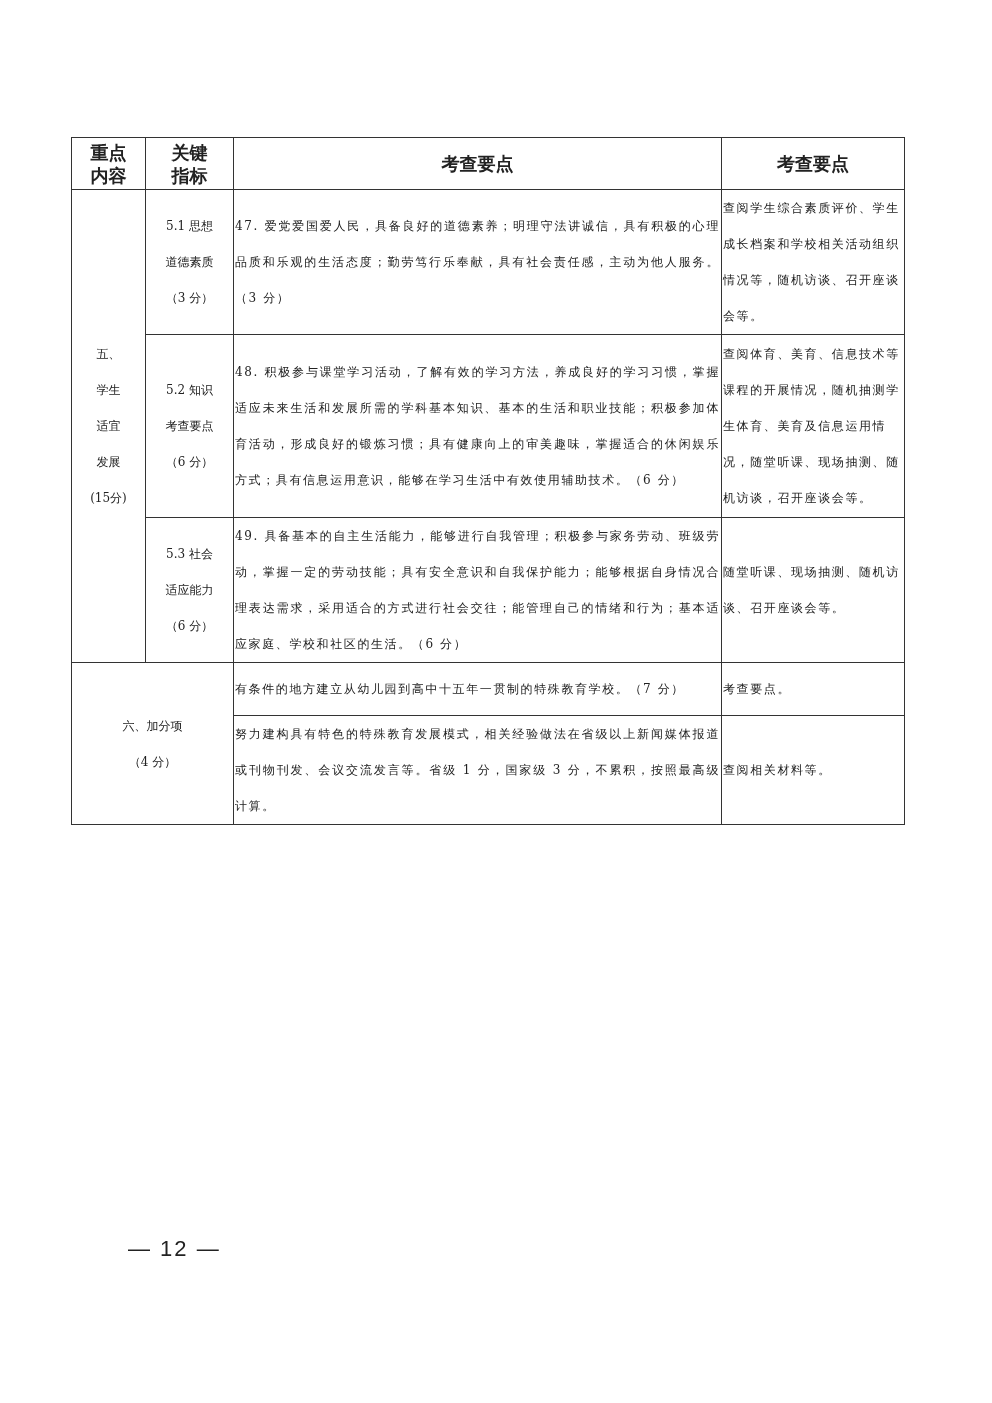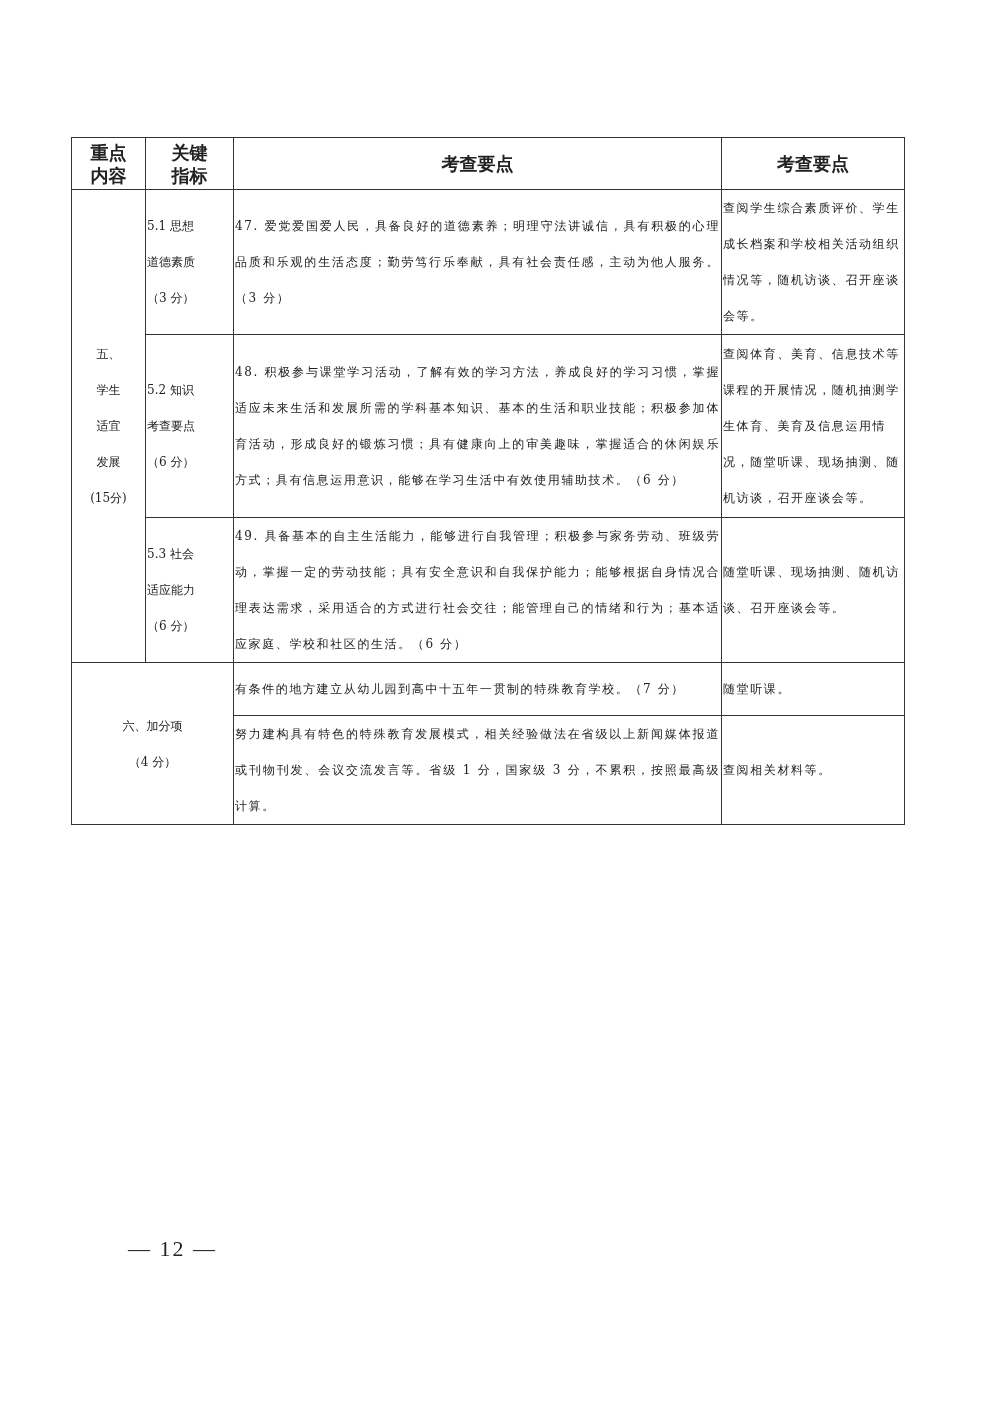--- a/index.html
+++ b/index.html
@@ -10,28 +10,28 @@
     width: 833px; border-collapse: collapse; table-layout: fixed;
   }
   table.main td, table.main th {
     border: 1.3px solid #333; padding: 0 1px; vertical-align: middle;
     font-size: 12px; line-height: 36px; font-weight: normal;
   }
   table.main th {
     font-family: "DejaVu Sans", "Liberation Sans", sans-serif; font-weight: bold;
     font-size: 18px; line-height: 23px; text-align: center; height: 51px;
   }
-  .c-center { text-align: left; }
+  .c-center { text-align: center; }
   .c-left { text-align: justify; text-align-last: left; letter-spacing: 1.6px; }
   .c-method { text-align: left; letter-spacing: 1.6px; }
   .sec { text-align: center; line-height: 27px; }
   .pagenum {
     position: absolute; left: 128px; top: 1236px;
     font-size: 22px; letter-spacing: 2px;
-    font-family: Liberation Serif, serif;
+    font-family: Liberation Sans, sans-serif;
   }
 </style>
 </head>
 <body>
 
 <table class="main">
   <colgroup>
     <col style="width:74px">
     <col style="width:88px">
     <col style="width:488px">
@@ -85,21 +85,21 @@
       </td>
       <td class="c-left">49. 具备基本的自主生活能力，能够进行自我管理；积极参与家务劳动、班级劳动，掌握一定的劳动技能；具有安全意识和自我保护能力；能够根据自身情况合理表达需求，采用适合的方式进行社会交往；能管理自己的情绪和行为；基本适应家庭、学校和社区的生活。（6 分）</td>
       <td class="c-method">随堂听课、现场抽测、随机访谈、召开座谈会等。</td>
     </tr>
     <tr style="height:53px">
       <td rowspan="2" colspan="2" class="sec">
         <div>六、加分项</div>
         <div>（4 分）</div>
       </td>
       <td class="c-left">有条件的地方建立从幼儿园到高中十五年一贯制的特殊教育学校。（7 分）</td>
-      <td class="c-method">随堂听课。</td>
+      <td class="c-method">考查要点。</td>
     </tr>
     <tr style="height:79px">
       <td class="c-left">努力建构具有特色的特殊教育发展模式，相关经验做法在省级以上新闻媒体报道或刊物刊发、会议交流发言等。省级 1 分，国家级 3 分，不累积，按照最高级计算。</td>
       <td class="c-method">查阅相关材料等。</td>
     </tr>
   </tbody>
 </table>
 
 <div class="pagenum">— 12 —</div>
 

